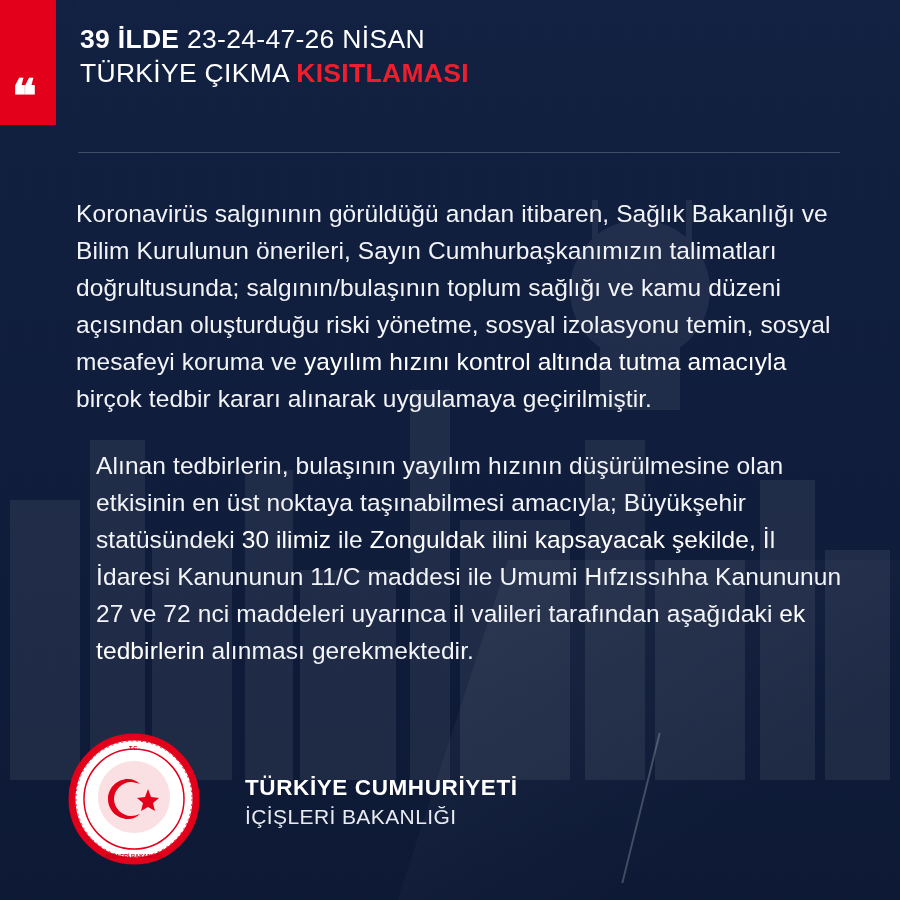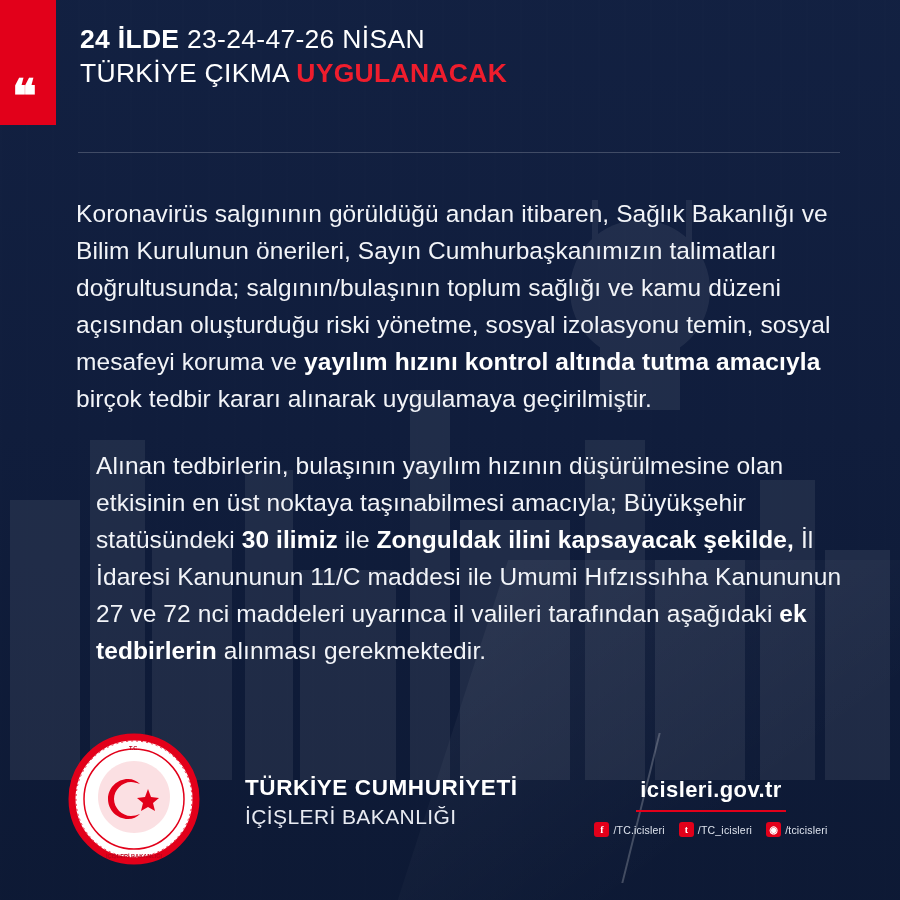--- a/index.html
+++ b/index.html
@@ -102,26 +102,26 @@
     top: 170px;
   }
   .para {
     font-size: 24.5px;
     line-height: 37px;
     color: #f2f4f8;
     font-weight: 400;
     letter-spacing: 0.1px;
   }
   .para + .para { margin-top: 30px; margin-left: 20px; }
-  .para b { font-weight: 700; color: #ffffff; }
+  .para b { font-weight: 400; color: #ffffff; }
 
   
   .footer {
     position: absolute;
-    left: 0; right: 16px; bottom: 0;
+    left: 0; right: 8px; bottom: 0;
     height: 185px;
   }
   .footer-divider {
     position: absolute;
     left: 640px;
     top: 18px;
     width: 2px;
     height: 150px;
     background: rgba(255,255,255,0.22);
     transform: skewX(-14deg);
@@ -227,26 +227,26 @@
   </svg>
 
   <div class="bg-sweep"></div>
 
   <div class="header">
     <div class="quote-block">
       <span class="quote-mark">❝</span>
     </div>
     <div class="title-wrap">
       <div class="title-line">
-        <span class="t-bold">24 İLDE</span>
+        <span class="t-bold">39 İLDE</span>
         <span>23-24-47-26 NİSAN</span>
       </div>
       <div class="title-line">
         <span>TÜRKİYE ÇIKMA</span>
-        <span class="t-red">UYGULANACAK</span>
+        <span class="t-red">KISITLAMASI</span>
       </div>
     </div>
     <div class="header-rule"></div>
   </div>
 
   <div class="body">
     <p class="para">
       <span>Koronavirüs salgınının görüldüğü andan itibaren, Sağlık Bakanlığı ve Bilim Kurulunun önerileri, Sayın Cumhurbaşkanımızın talimatları doğrultusunda; salgının/bulaşının toplum sağlığı ve kamu düzeni açısından oluşturduğu riski yönetme, sosyal izolasyonu temin, sosyal mesafeyi koruma ve </span><b>yayılım hızını kontrol altında tutma amacıyla</b><span> birçok tedbir kararı alınarak uygulamaya geçirilmiştir.</span>
     </p>
     <p class="para">
@@ -271,33 +271,15 @@
         <text x="66" y="125" text-anchor="middle">İÇİŞLERİ BAKANLIĞI</text>
       </g>
       <circle cx="66" cy="66" r="58" fill="none" stroke="#e2001a" stroke-width="0.8" stroke-dasharray="2 3"></circle>
     </svg>
 
     <div class="org">
       <div class="org-line1">TÜRKİYE CUMHURİYETİ</div>
       <div class="org-line2">İÇİŞLERİ BAKANLIĞI</div>
     </div>
 
-    <div class="web">
-      <div class="web-url">icisleri.gov.tr</div>
-      <div class="web-underline"></div>
-      <div class="socials">
-        <div class="social">
-          <span class="social-badge">f</span>
-          <span class="social-handle">/TC.icisleri</span>
-        </div>
-        <div class="social">
-          <span class="social-badge">t</span>
-          <span class="social-handle">/TC_icisleri</span>
-        </div>
-        <div class="social">
-          <span class="social-badge">◉</span>
-          <span class="social-handle">/tcicisleri</span>
-        </div>
-      </div>
-    </div>
   </div>
 
 </div>
 
 </body></html>

